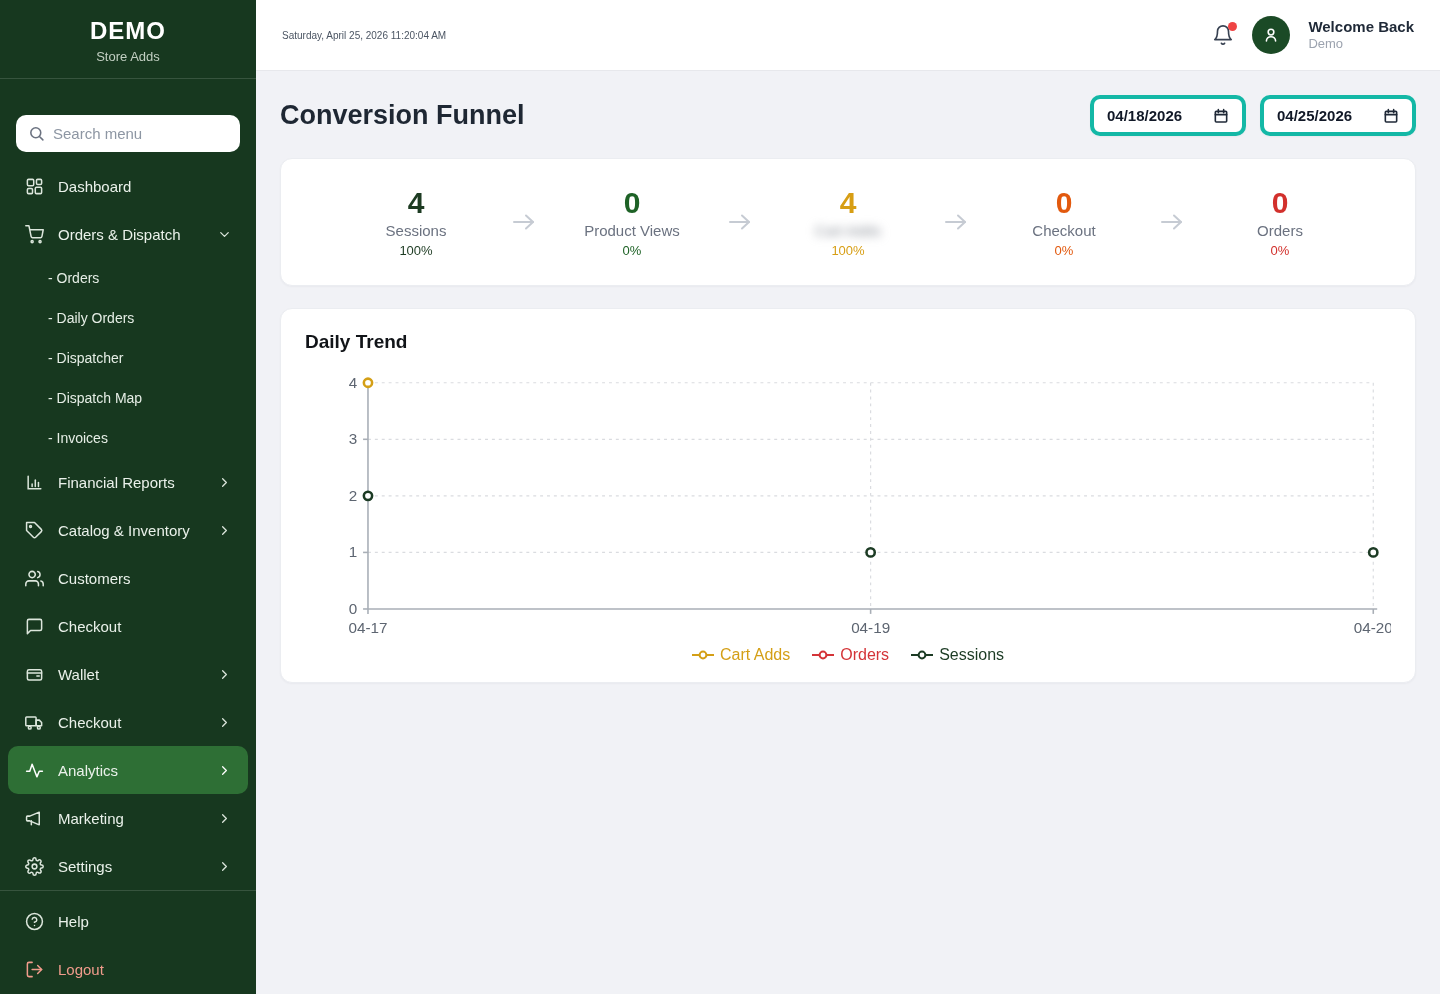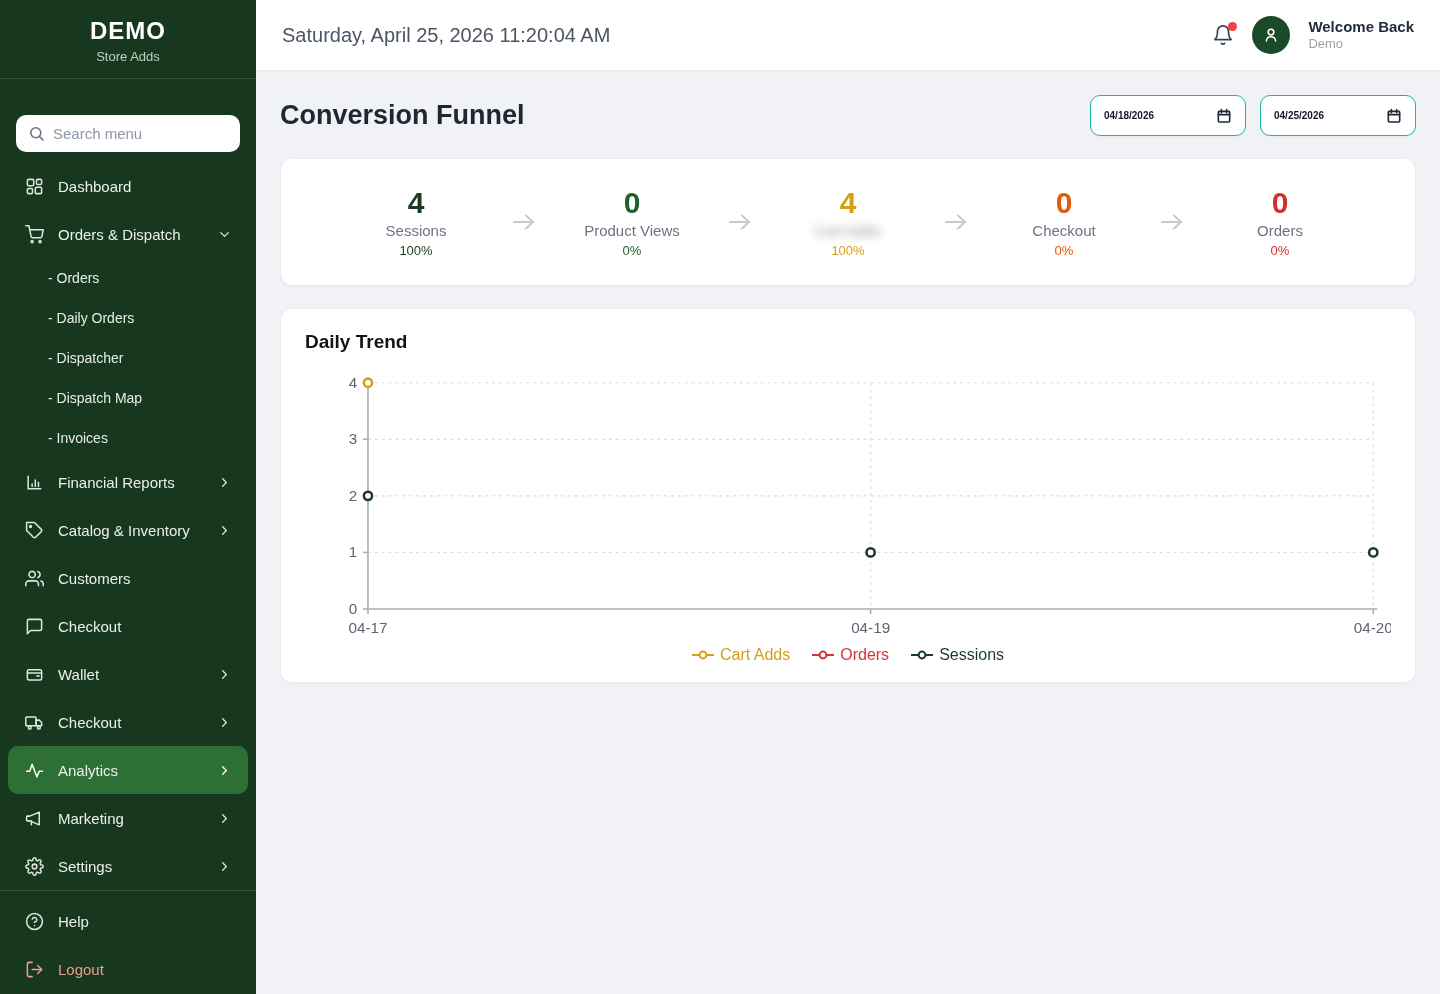--- a/index.html
+++ b/index.html
@@ -23,34 +23,34 @@
   .nav-icon { display:flex; width:20px; justify-content:center; }
   .sub-item { height:40px; display:flex; align-items:center; padding-left:48px; font-size:14px; color:#e6eee6; cursor:pointer; }
   .side-footer { border-top:1px solid rgba(255,255,255,.14); padding:6px 0 10px; }
   .side-footer .nav-item { height:48px; }
   .logout-item { color:#f19c8c; }
   .logout-item svg { stroke:#f19c8c; }
 
   
   .main { flex:1; display:flex; flex-direction:column; height:994px; }
   .topbar { height:71px; background:#ffffff; border-bottom:1px solid #e7e8ec; display:flex; align-items:center; padding:0 26px; }
-  .topbar-date { font-size:20px; color:#4b5563; }
+  .topbar-date { font-size:10px; color:#4b5563; }
   .topbar-right { margin-left:auto; display:flex; align-items:center; gap:18px; }
   .bell-wrap { position:relative; cursor:pointer; display:flex; }
   .bell-dot { position:absolute; top:-2px; right:-3px; width:9px; height:9px; border-radius:50%; background:#ef4444; }
   .avatar { width:38px; height:38px; border-radius:50%; background:#1b4a26; display:flex; align-items:center; justify-content:center; cursor:pointer; }
   .welcome { line-height:1.25; }
   .welcome-title { font-size:15px; font-weight:bold; color:#1f2937; }
   .welcome-user { font-size:13px; color:#9ca3af; }
 
   .content { padding:24px; }
   .title-row { display:flex; align-items:center; margin-bottom:22px; }
   .page-title { font-size:27px; font-weight:bold; color:#1e2733; }
   .date-filters { margin-left:auto; display:flex; gap:14px; }
-  .date-input { background:#ffffff; border:1px solid #14b8a6; border-radius:10px; height:41px; width:156px; display:flex; align-items:center; justify-content:space-between; padding:0 13px; font-size:10px; font-weight:bold; color:#111827; cursor:pointer; box-shadow:0 1px 2px rgba(16,24,40,.04); }
+  .date-input { background:#ffffff; border:4px solid #14b8a6; border-radius:10px; height:41px; width:156px; display:flex; align-items:center; justify-content:space-between; padding:0 13px; font-size:15px; font-weight:bold; color:#111827; cursor:pointer; box-shadow:0 1px 2px rgba(16,24,40,.04); }
 
   .card { background:#ffffff; border:1px solid #ebedf1; border-radius:12px; box-shadow:0 1px 2px rgba(16,24,40,.04); }
   .funnel-card { height:128px; display:flex; align-items:center; padding:0 40px; margin-bottom:22px; }
   .stat { flex:1; text-align:center; }
   .stat-value { font-size:30px; font-weight:bold; line-height:1.1; }
   .stat-label { font-size:15px; color:#6b7280; margin-top:3px; }
   .stat-label.blurred { filter:blur(5px); color:#8a8f98; }
   .stat-pct { font-size:13px; margin-top:4px; }
   .funnel-arrow { flex:0 0 auto; display:flex; }
 

